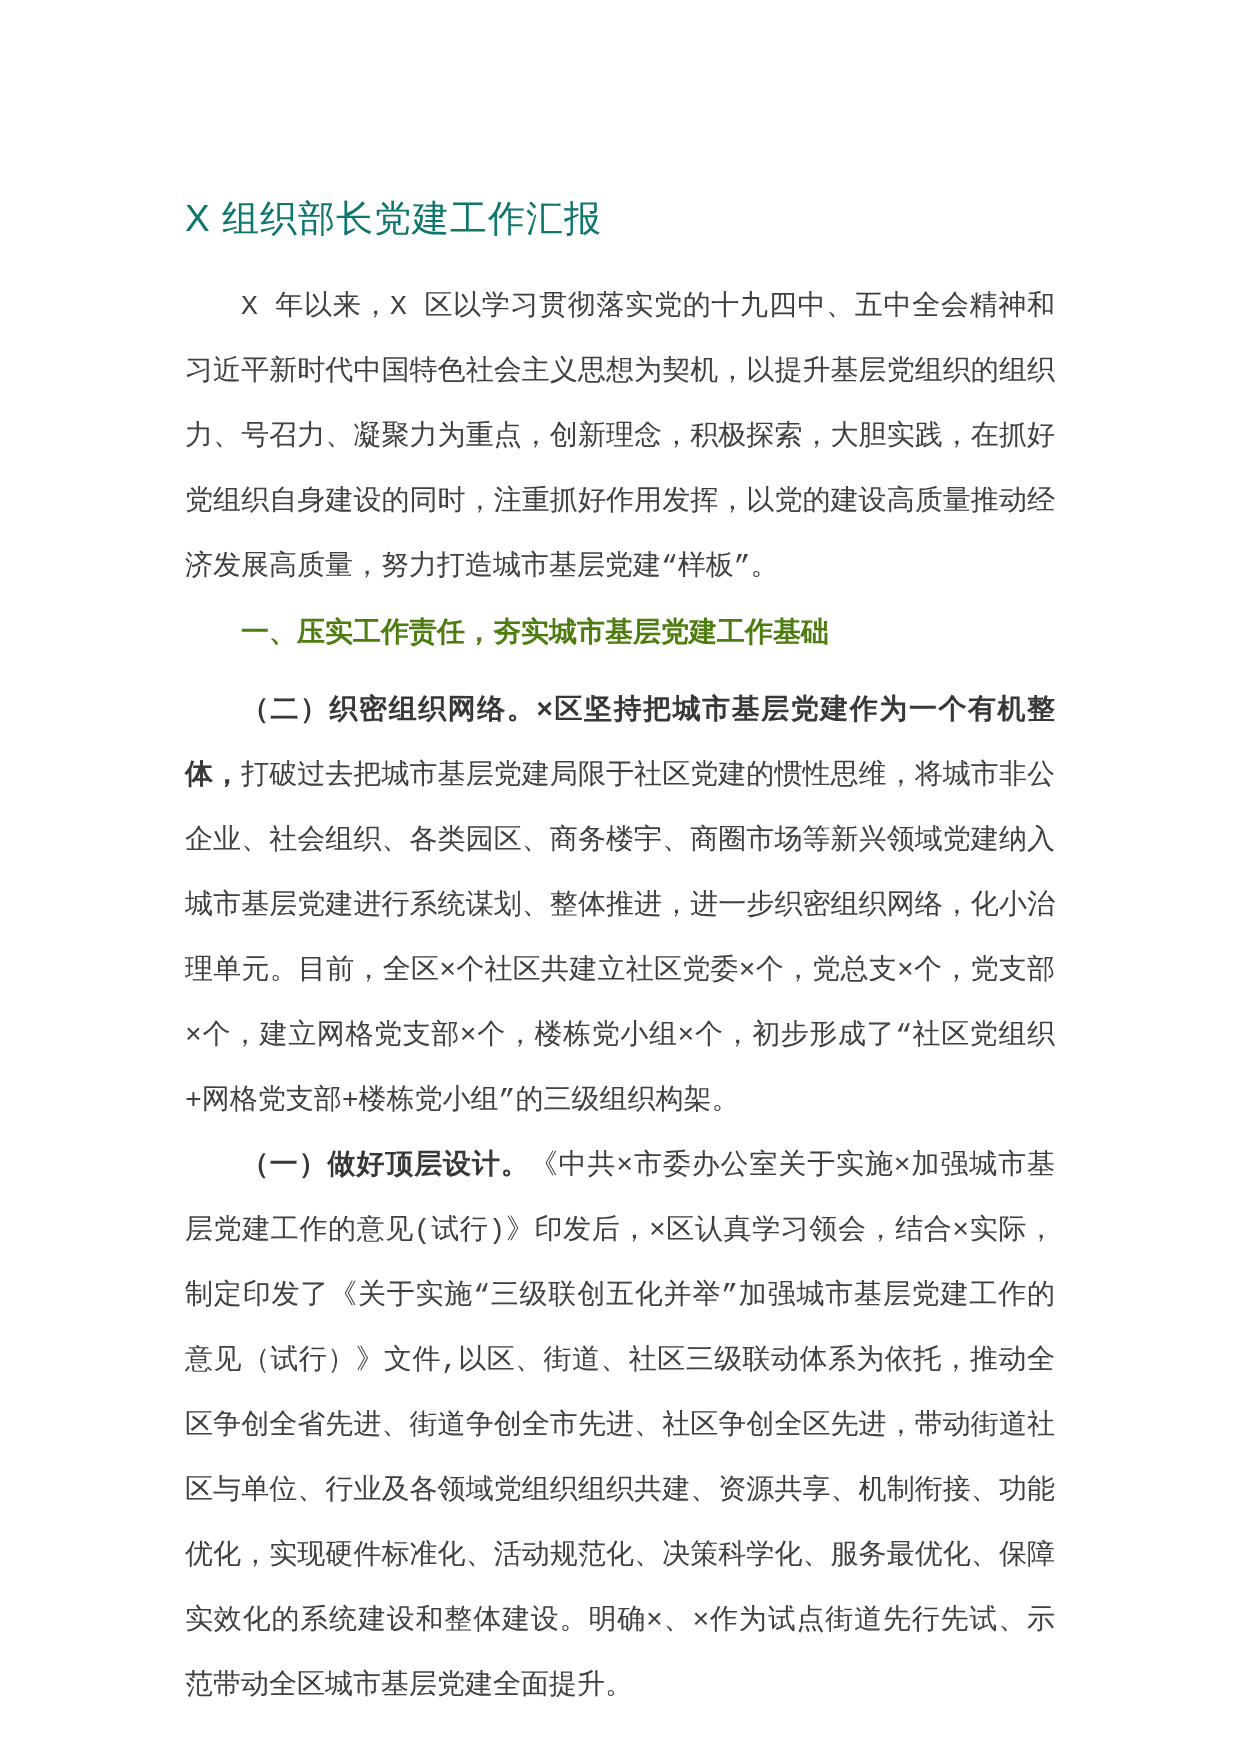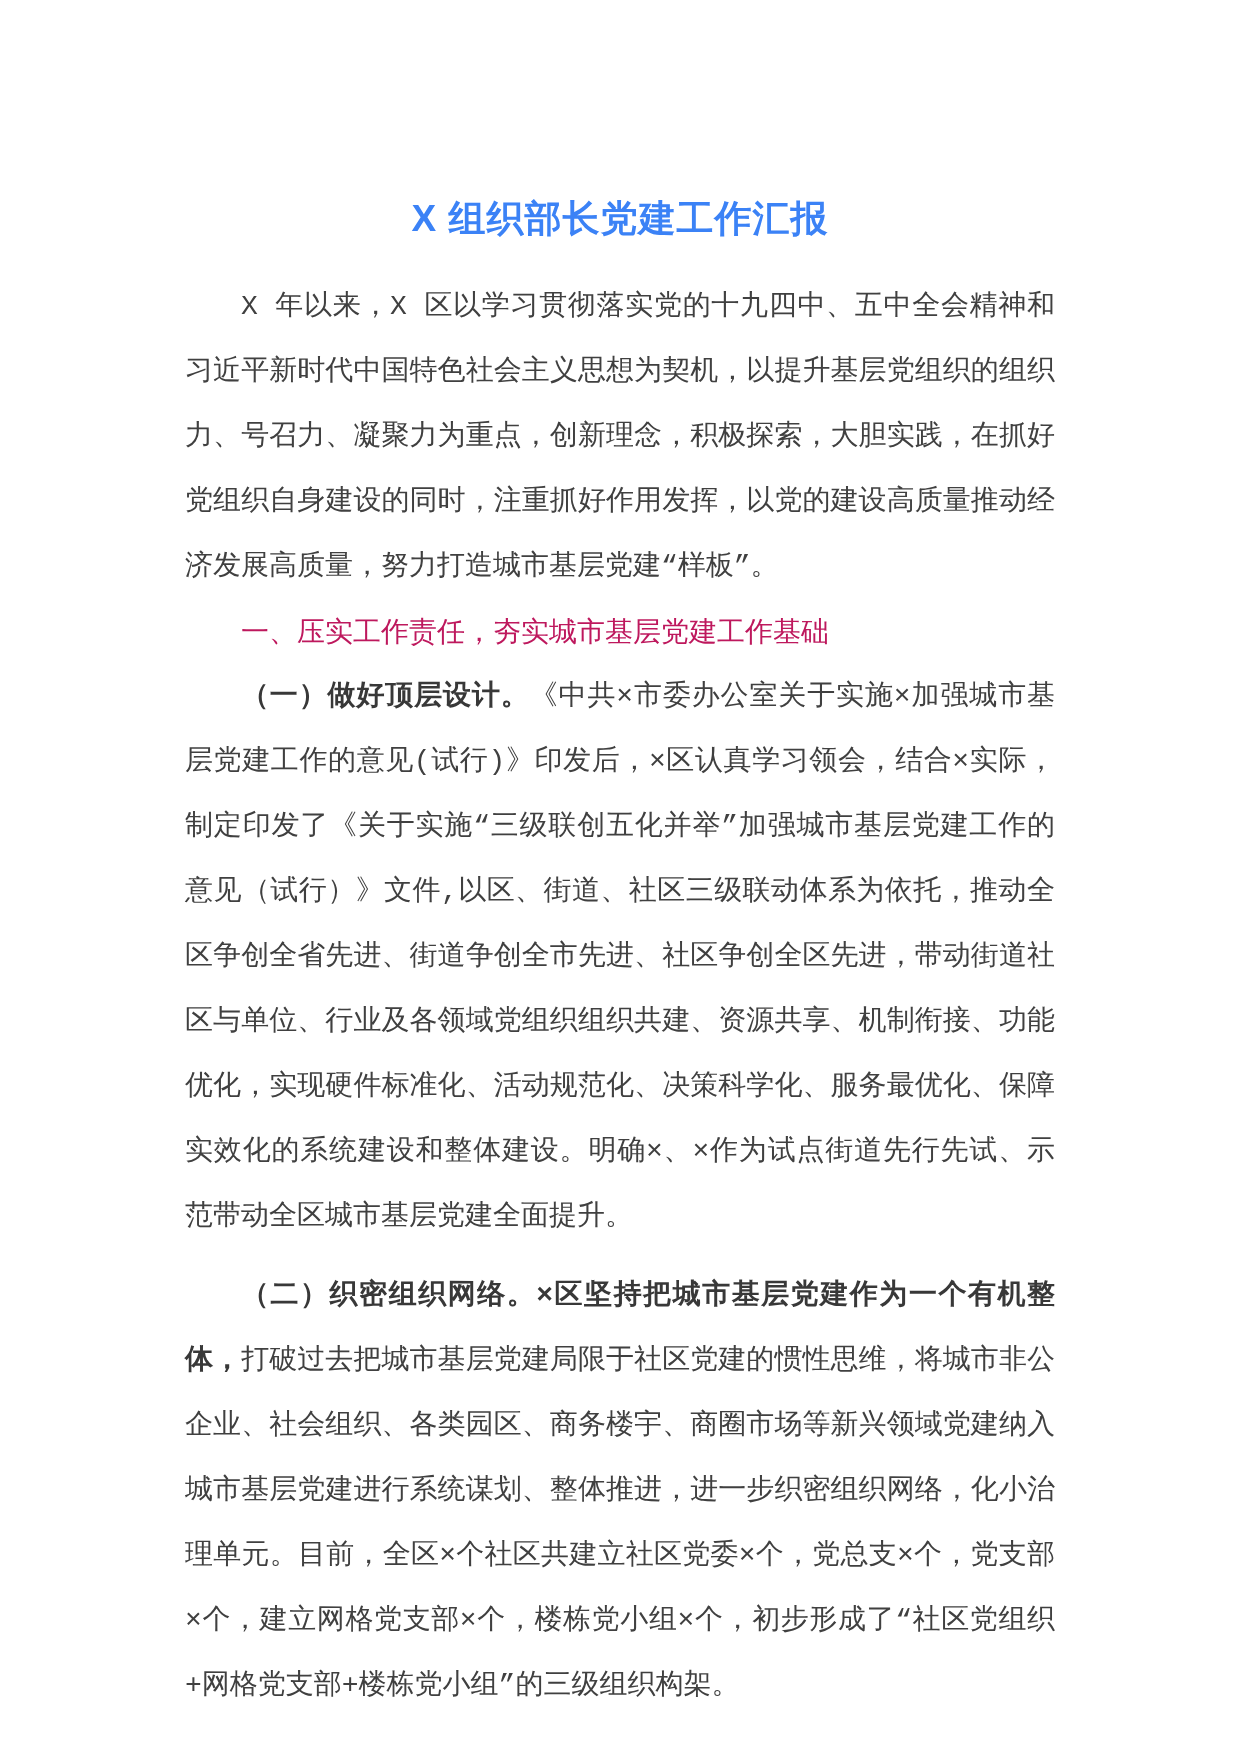--- a/index.html
+++ b/index.html
@@ -13,54 +13,54 @@
   .page {
     width: 1240px;
     height: 1754px;
     background: #ffffff;
     padding: 0 185px;
   }
   .doc-title {
     margin-top: 192px;
     font-size: 37px;
     line-height: 54px;
-    text-align: center;
-    font-weight: 700;
-    color: #3b82f6;
+    text-align: left;
+    font-weight: 400;
+    color: #0f766e;
     letter-spacing: 1px;
   }
   .para {
     font-size: 28px;
     line-height: 65px;
     color: #404040;
     text-align: justify;
     text-indent: 2em;
     font-weight: 400;
     font-family: Liberation Mono, monospace;
   }
   .first-para { margin-top: 28px; }
   .sec-heading {
     font-size: 28px;
     line-height: 65px;
-    color: #be185d;
+    color: #4d7c0f;
     text-align: justify;
     text-indent: 2em;
-    font-weight: 400;
+    font-weight: 700;
   }
   .bold-lead { font-weight: 700; color: #383838; }
   .extra-gap { margin-top: 14px; }
 </style>
 </head>
 <body>
 
 <main class="page">
 
   <h1 class="doc-title">X 组织部长党建工作汇报</h1>
 
   <p class="para first-para"><span>X 年以来，X 区以学习贯彻落实党的十九四中、五中全会精神和习近平新时代中国特色社会主义思想为契机，以提升基层党组织的组织力、号召力、凝聚力为重点，创新理念，积极探索，大胆实践，在抓好党组织自身建设的同时，注重抓好作用发挥，以党的建设高质量推动经济发展高质量，努力打造城市基层党建“样板”。</span></p>
 
   <h2 class="sec-heading"><span>一、压实工作责任，夯实城市基层党建工作基础</span></h2>
 
+  <p class="para extra-gap"><span class="bold-lead">（二）织密组织网络。×区坚持把城市基层党建作为一个有机整体，</span><span>打破过去把城市基层党建局限于社区党建的惯性思维，将城市非公企业、社会组织、各类园区、商务楼宇、商圈市场等新兴领域党建纳入城市基层党建进行系统谋划、整体推进，进一步织密组织网络，化小治理单元。目前，全区×个社区共建立社区党委×个，党总支×个，党支部×个，建立网格党支部×个，楼栋党小组×个，初步形成了“社区党组织+网格党支部+楼栋党小组”的三级组织构架。</span></p>
+
   <p class="para"><span class="bold-lead">（一）做好顶层设计。</span><span>《中共×市委办公室关于实施×加强城市基层党建工作的意见(试行)》印发后，×区认真学习领会，结合×实际，制定印发了《关于实施“三级联创五化并举”加强城市基层党建工作的意见（试行）》文件,以区、街道、社区三级联动体系为依托，推动全区争创全省先进、街道争创全市先进、社区争创全区先进，带动街道社区与单位、行业及各领域党组织组织共建、资源共享、机制衔接、功能优化，实现硬件标准化、活动规范化、决策科学化、服务最优化、保障实效化的系统建设和整体建设。明确×、×作为试点街道先行先试、示范带动全区城市基层党建全面提升。</span></p>
-
-  <p class="para extra-gap"><span class="bold-lead">（二）织密组织网络。×区坚持把城市基层党建作为一个有机整体，</span><span>打破过去把城市基层党建局限于社区党建的惯性思维，将城市非公企业、社会组织、各类园区、商务楼宇、商圈市场等新兴领域党建纳入城市基层党建进行系统谋划、整体推进，进一步织密组织网络，化小治理单元。目前，全区×个社区共建立社区党委×个，党总支×个，党支部×个，建立网格党支部×个，楼栋党小组×个，初步形成了“社区党组织+网格党支部+楼栋党小组”的三级组织构架。</span></p>
 
 </main>
 
 </body></html>

